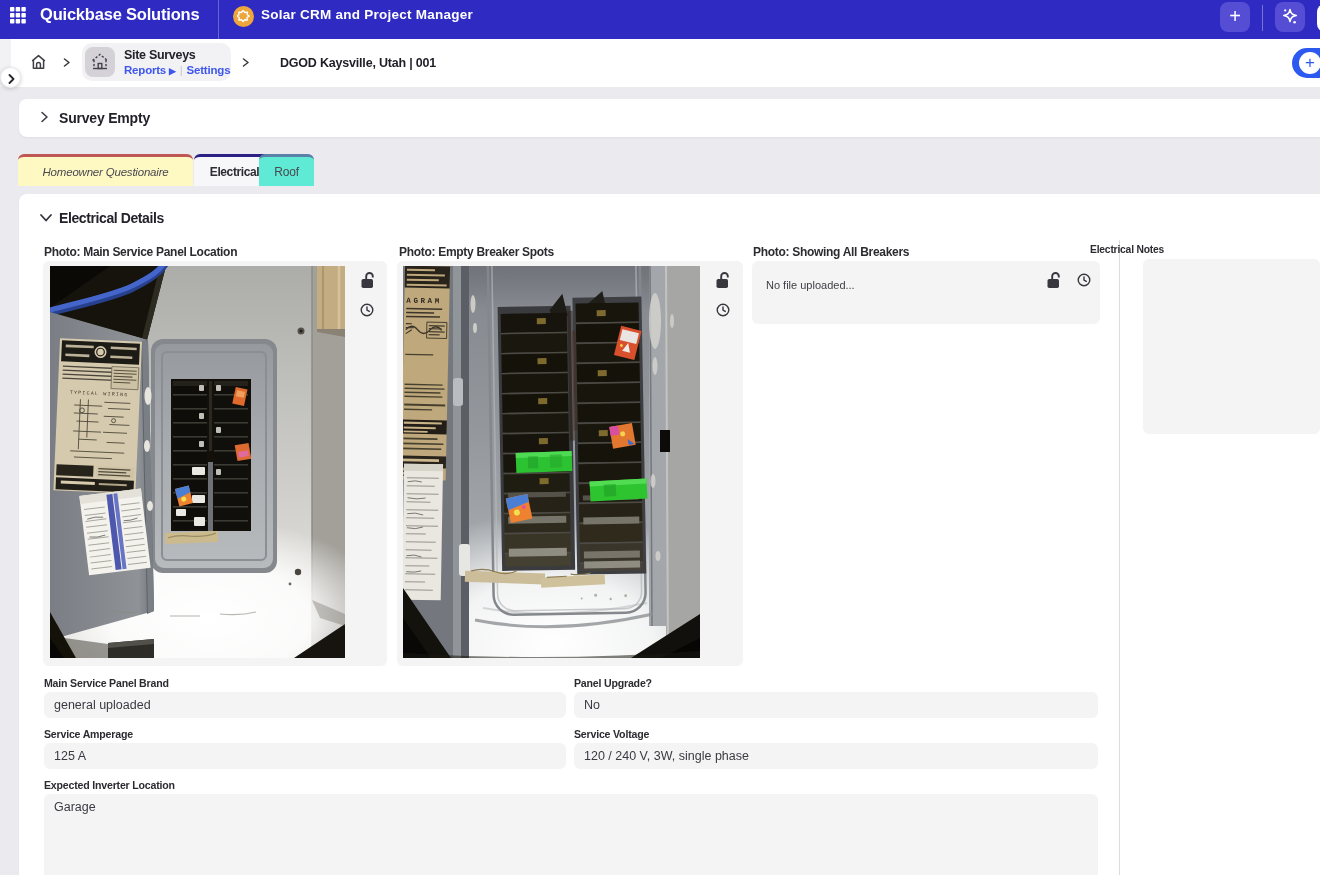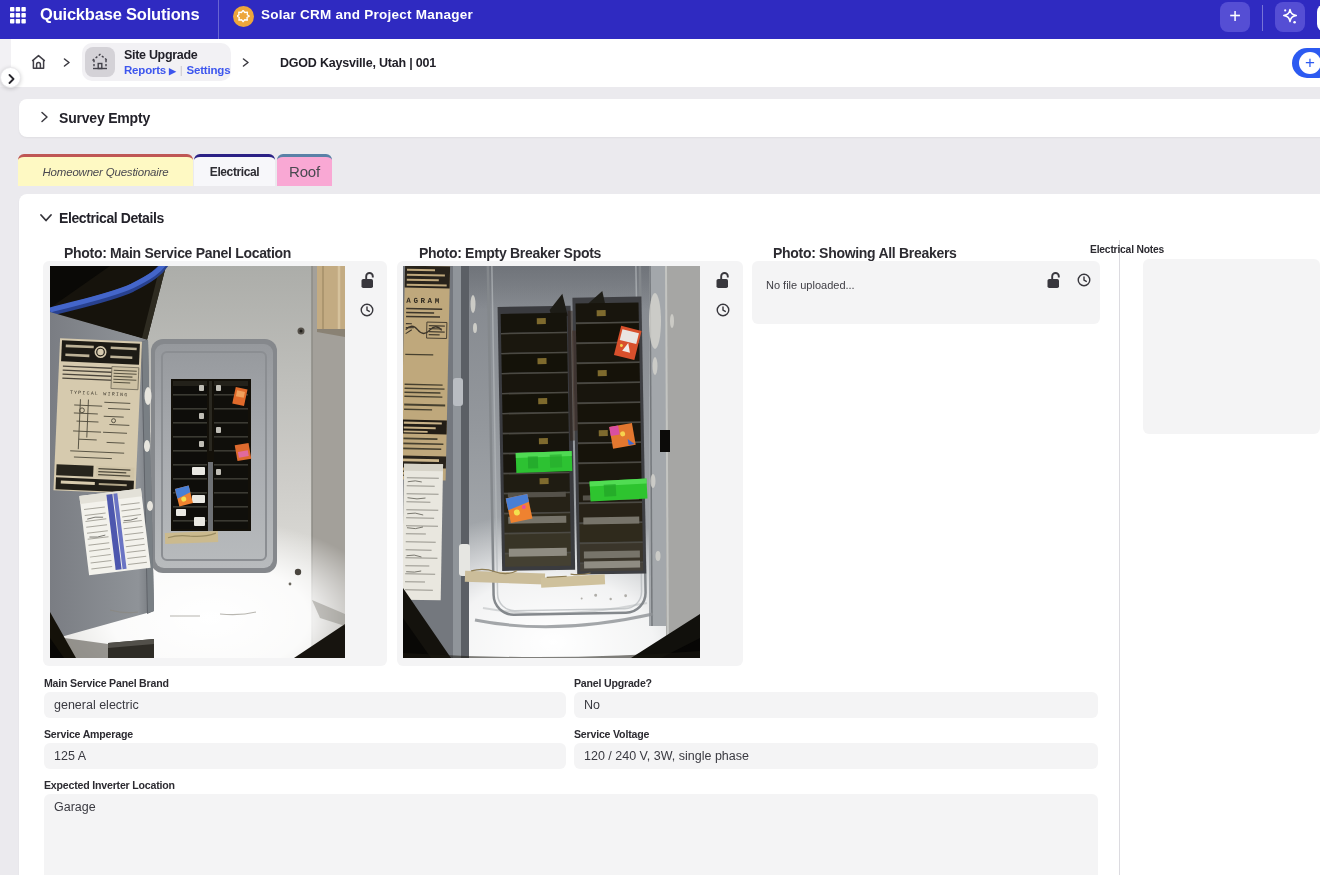--- a/index.html
+++ b/index.html
@@ -36,26 +36,26 @@
   
   .pagebg { position:absolute; left:0; top:87px; width:1320px; height:788px; background:#ebeaee; }
   .surveycard { position:absolute; left:19px; top:99px; width:1311px; height:38px; background:#fff; border-radius:8px;
      box-shadow:0 1px 2px rgba(0,0,0,0.05); }
   .surveytitle { position:absolute; left:40px; top:11px; font-size:14px; font-weight:bold; color:#23222a; letter-spacing:-0.2px; }
 
   .tab { position:absolute; top:154px; height:32px; border-radius:6px 6px 0 0; border-top:3px solid;
      font-size:11.5px; color:#4a4950; text-align:center; letter-spacing:-0.2px; }
   .tab1 { left:18px; width:175px; background:#fef9c3; border-color:#bf5755; line-height:30px;font-style:italic;}
   .tab2 { left:194px; width:81px; background:#f7f7fa; border-color:#2b2185; font-weight:bold; font-size:12px; color:#2e2d33; line-height:30px; letter-spacing:-0.4px;}
-  .tab3 { left:277px; width:55px; background:#f9a8d4; border-color:#5a81a7; font-size:15px; line-height:30px;}
+  .tab3 { left:259px; width:55px; background:#5eead4; border-color:#5a81a7; font-size:12px; line-height:30px;}
 
   .maincard { position:absolute; left:19px; top:194px; width:1311px; height:681px; background:#fff; border-radius:8px 8px 0 0;
      box-shadow:0 1px 2px rgba(0,0,0,0.05); }
   .sectionhead { position:absolute; left:59px; top:209.5px; font-size:14px; font-weight:bold; color:#23222a; letter-spacing:-0.4px; }
-  .flabel { position:absolute; font-size:14px; font-weight:bold; color:#2c2b31; white-space:nowrap; letter-spacing:-0.3px;margin-left:20px; }
+  .flabel { position:absolute; font-size:12px; font-weight:bold; color:#2c2b31; white-space:nowrap; letter-spacing:-0.3px; }
   .flabel2 { position:absolute; font-size:10.6px; font-weight:bold; color:#2c2b31; white-space:nowrap; letter-spacing:-0.2px; }
   .gbox { position:absolute; background:#f4f4f5; border-radius:6px; }
   .fval { position:absolute; font-size:12.5px; color:#3a3a41; white-space:nowrap; }
   .vsep { position:absolute; left:1119px; top:240px; width:1px; height:635px; background:#dcdbe0; }
   .icon { position:absolute; }
 </style>
 </head>
 <body>
 
 <div class="topbar">
@@ -115,21 +115,21 @@
   <div class="pillicon">
     <svg class="abs" style="left:5px;top:5px" width="20" height="20" viewBox="0 0 20 20">
       <g fill="none" stroke="#43424a" stroke-width="1.4">
         <path d="M2.5 8.5 L10 2.5 L17.5 8.5" stroke-dasharray="2.2 1.8"></path>
         <path d="M4 8 V16.5 M16 8 V16.5" stroke-dasharray="2.2 1.8"></path>
         <path d="M3 16.5 H17"></path>
         <rect x="8.2" y="11.5" width="3.6" height="5"></rect>
       </g>
     </svg>
   </div>
-  <div class="pilltitle">Site Upgrade</div>
+  <div class="pilltitle">Site Surveys</div>
   <div class="pilllinks">Reports <span style="font-size:9px">▶</span><span class="lsep">|</span>Settings</div>
 </div>
 
 <svg class="abs" style="left:242px;top:58px;z-index:5" width="8" height="9" viewBox="0 0 8 9">
   <path d="M1.5 1 L6 4.5 L1.5 8" fill="none" stroke="#3a3940" stroke-width="1.5" stroke-linecap="round" stroke-linejoin="round"></path>
 </svg>
 <div class="crumbrec">DGOD Kaysville, Utah | 001</div>
 <div class="addpill">
     <div class="addcircle">+</div>
   </div>
@@ -605,21 +605,21 @@
 
 <div class="flabel" style="left:753px;top:244.5px">Photo: Showing All Breakers</div>
 <div class="gbox" style="left:752px;top:261px;width:348px;height:63px"></div>
 <div class="fval" style="left:766px;top:279px;font-size:11px;color:#3f3e45">No file uploaded...</div>
 
 <div class="flabel2" style="left:1090px;top:244px;font-size:10.3px">Electrical Notes</div>
 <div class="gbox" style="left:1143px;top:259px;width:177px;height:175px"></div>
 
 <div class="flabel2" style="left:44px;top:677px">Main Service Panel Brand</div>
 <div class="gbox" style="left:44px;top:692px;width:522px;height:26px"></div>
-<div class="fval" style="left:54px;top:697.5px">general electric</div>
+<div class="fval" style="left:54px;top:697.5px">general uploaded</div>
 
 <div class="flabel2" style="left:574px;top:677px">Panel Upgrade?</div>
 <div class="gbox" style="left:574px;top:692px;width:524px;height:26px"></div>
 <div class="fval" style="left:584px;top:697.5px">No</div>
 
 <div class="flabel2" style="left:44px;top:728px">Service Amperage</div>
 <div class="gbox" style="left:44px;top:743px;width:522px;height:26px"></div>
 <div class="fval" style="left:54px;top:748.5px">125 A</div>
 
 <div class="flabel2" style="left:574px;top:728px">Service Voltage</div>

